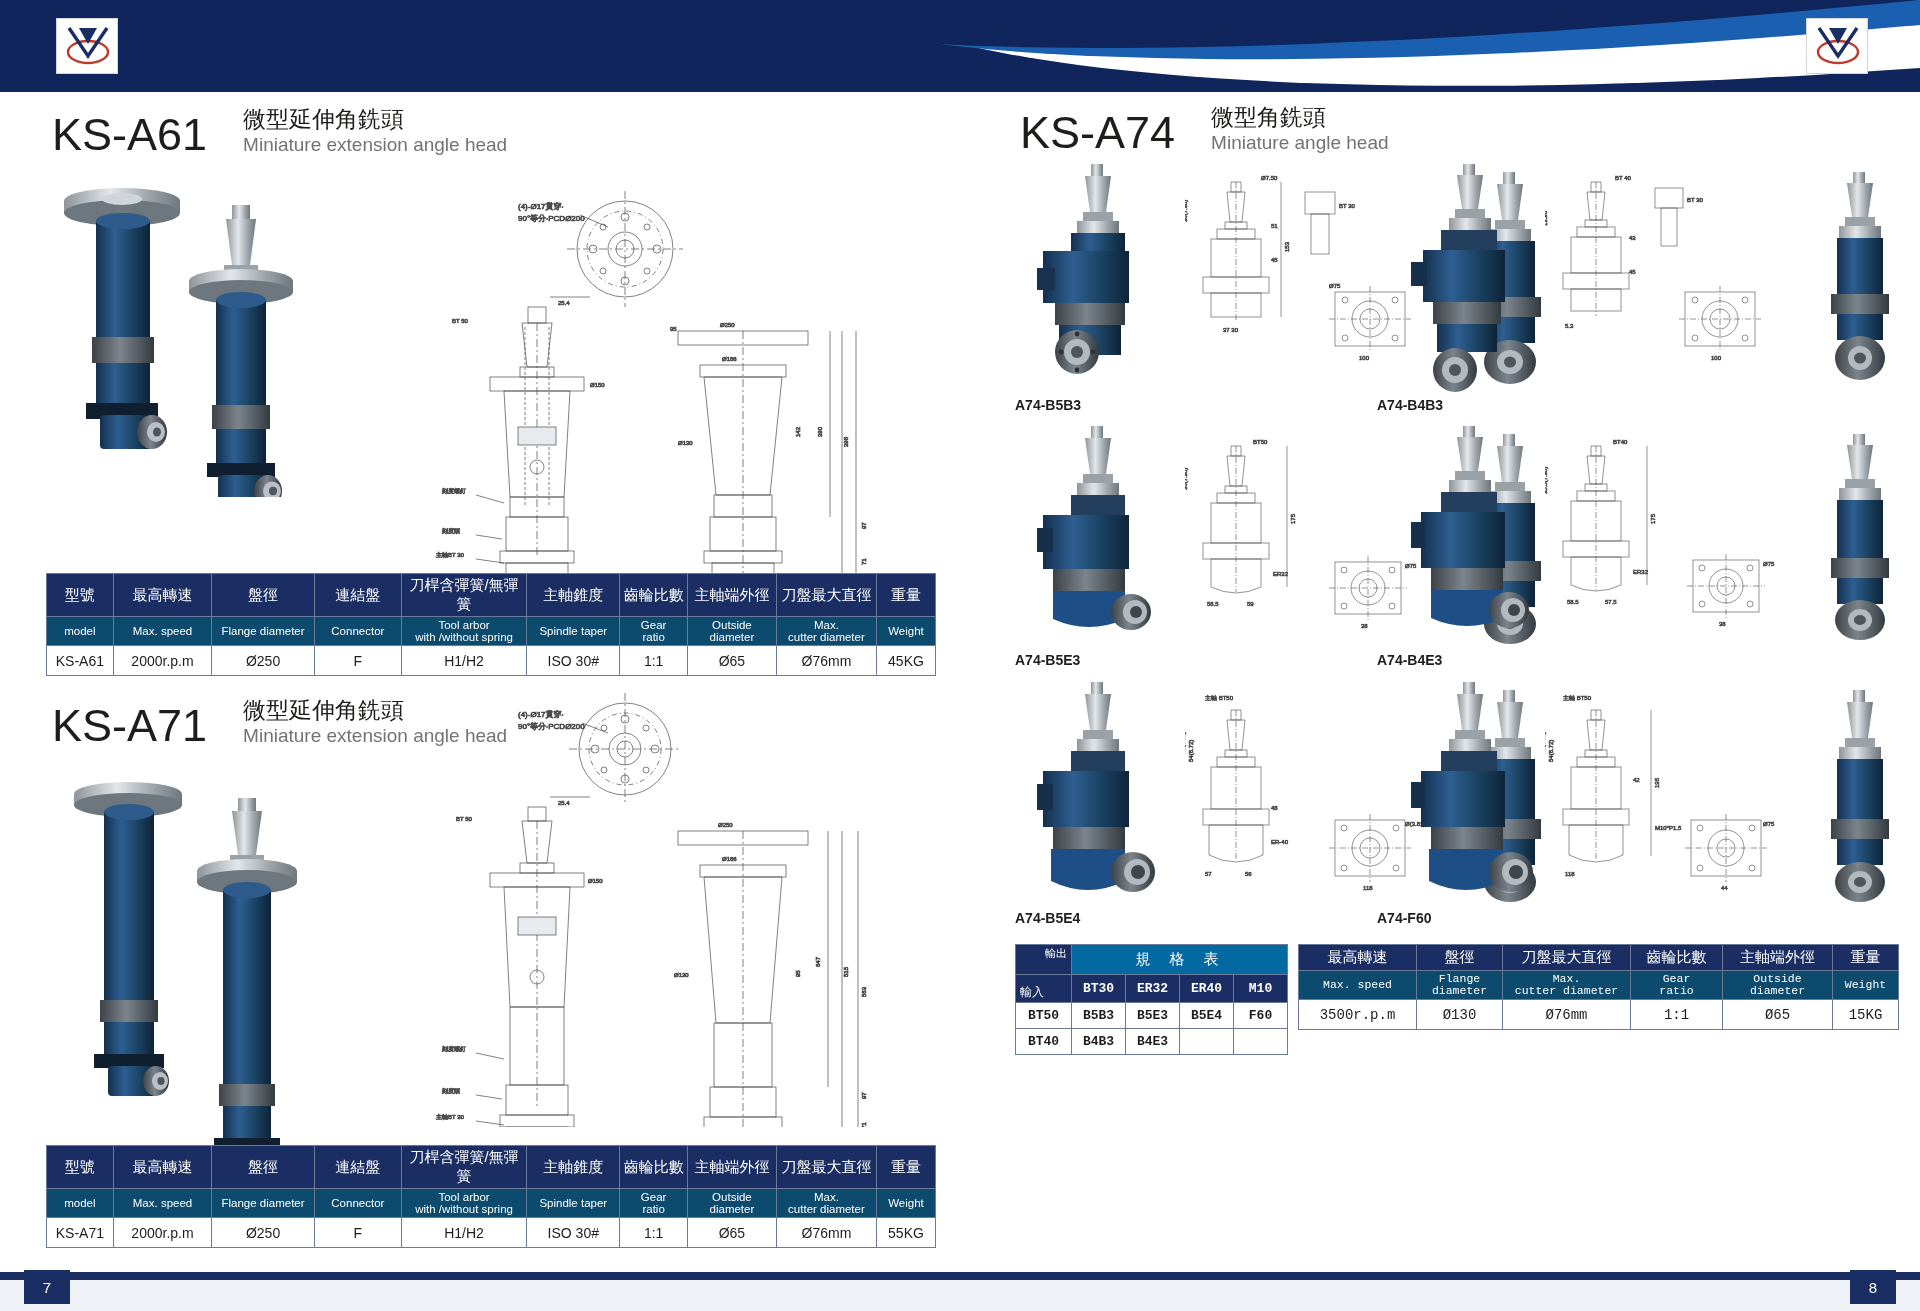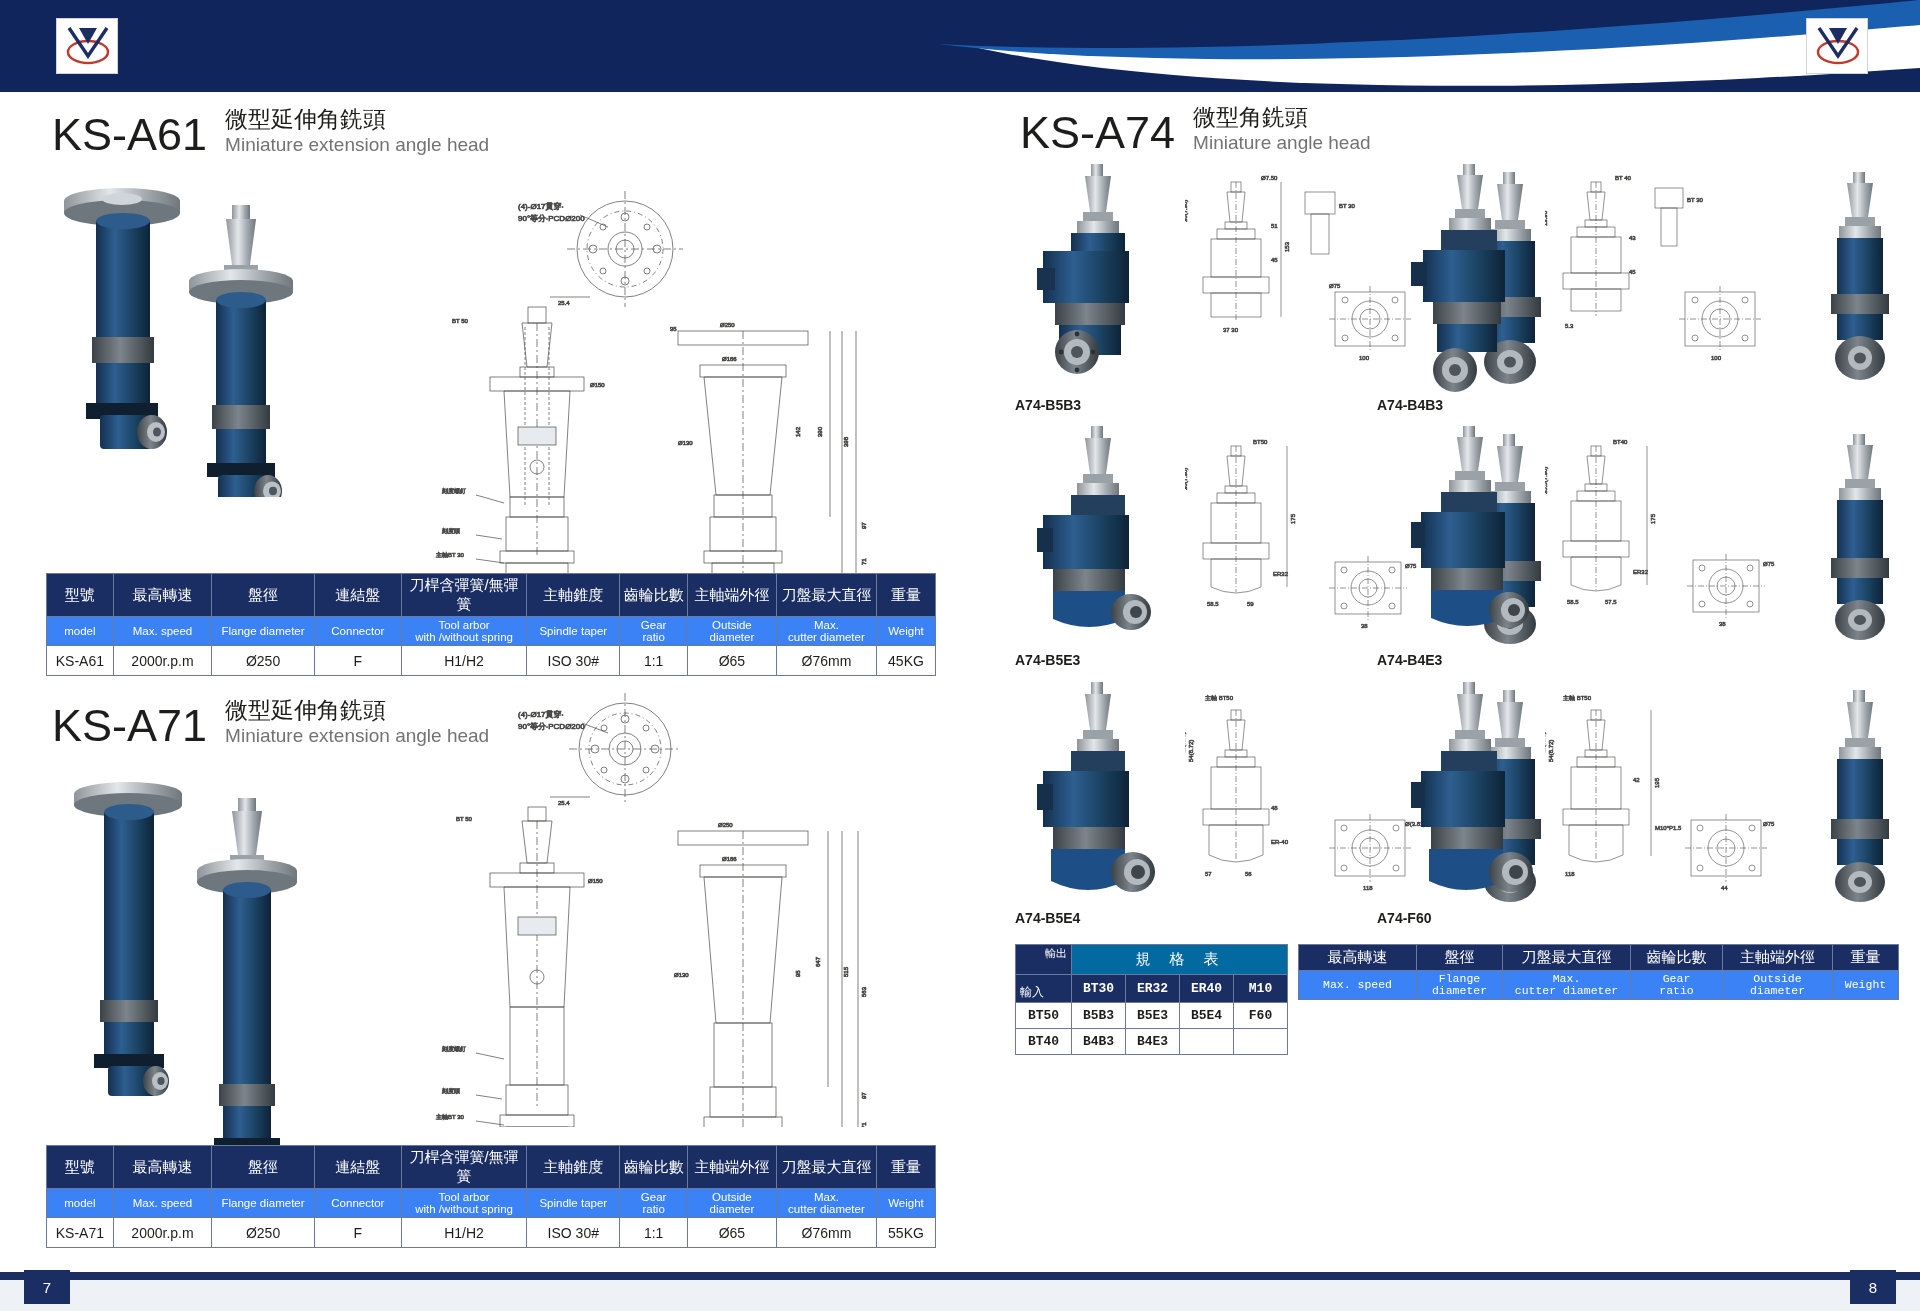--- a/index.html
+++ b/index.html
@@ -39,37 +39,37 @@
   .page { position:absolute; left:0; top:92px; width:1920px; height:1180px; }
   .col-left { position:absolute; left:0; top:0; width:980px; height:1180px; }
   .col-right { position:absolute; left:985px; top:0; width:935px; height:1180px; }
 
   
   .model-head { position:absolute; display:flex; align-items:flex-end; }
   .model-code {
     font-size:45px; color:#1d1d1b; letter-spacing:0px; line-height:46px;
     font-family:"Liberation Sans", sans-serif;
   }
-  .model-names { margin-left:18px; padding-bottom:2px; }
+  .model-names { margin-left:36px; padding-bottom:2px; }
   .model-cn { font-size:23px; color:#1d1d1b; line-height:27px; }
   .model-en { font-size:19px; color:#737373; line-height:23px; }
 
   
   .art { position:absolute; }
 
   
   table.spec { border-collapse:collapse; position:absolute; }
   table.spec td, table.spec th {
     border:1px solid #6b7a99;
     text-align:center; vertical-align:middle;
     font-size:13px; color:#1d1d1b; background:#ffffff;
     padding:2px 3px;
   }
   table.spec tr.hdr-cn td { background:#1b2e63; color:#ffffff; font-size:15px; height:26px; }
-  table.spec tr.hdr-en td { background:#3b82f6; color:#ffffff; font-size:11.5px; height:26px; line-height:12px; }
+  table.spec tr.hdr-en td { background:#0c4a6e; color:#ffffff; font-size:11.5px; height:26px; line-height:12px; }
   table.spec tr.vals td { height:30px; font-size:14px; }
 
   
   .spec-right { position:absolute; left:0; top:0; }
   table.grid { border-collapse:collapse; }
   table.grid td {
     border:1px solid #6b7a99; text-align:center; vertical-align:middle;
     font-size:13px; height:26px; padding:1px 4px; background:#ffffff; color:#1d1d1b;
   }
   table.grid td.hdrdark { background:#1b2e63; color:#ffffff; font-weight:bold; }
@@ -1036,20 +1036,28 @@
             <td style="white-space:pre-line">Flange
 diameter</td>
             <td style="white-space:pre-line">Max.
 cutter diameter</td>
             <td style="white-space:pre-line">Gear
 ratio</td>
             <td style="white-space:pre-line">Outside
 diameter</td>
             <td>Weight</td>
           </tr>
+          <tr class="vals">
+            <td>3500r.p.m</td>
+            <td>Ø130</td>
+            <td>Ø76mm</td>
+            <td>1:1</td>
+            <td>Ø65</td>
+            <td>15KG</td>
+          </tr>
         </tbody>
           </table>
       </div>
     </div>
   </div>
 </div>
 
 <div class="footer">
   <div class="bar"></div>
   <div class="strip"></div>

